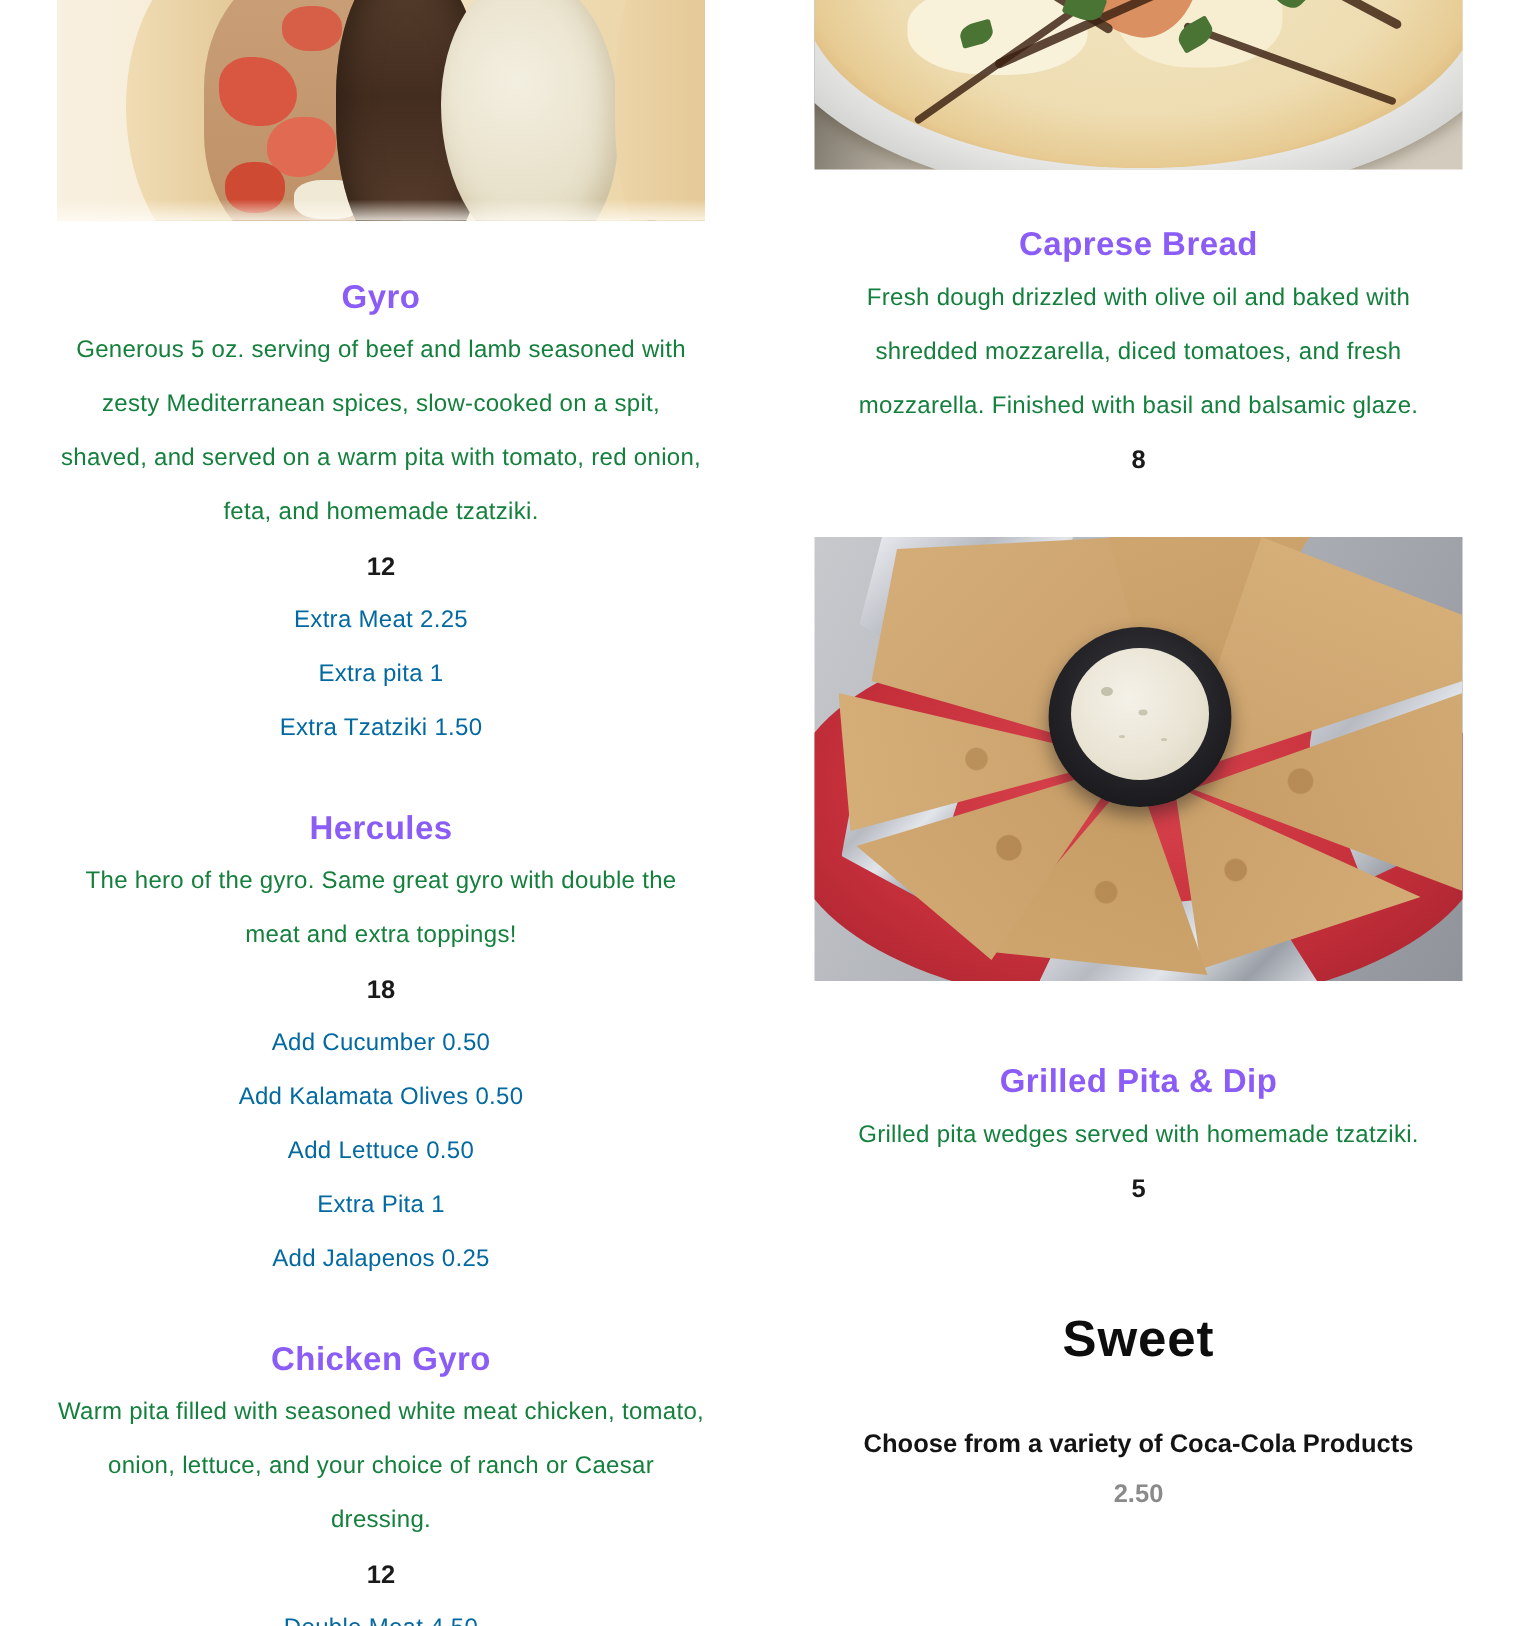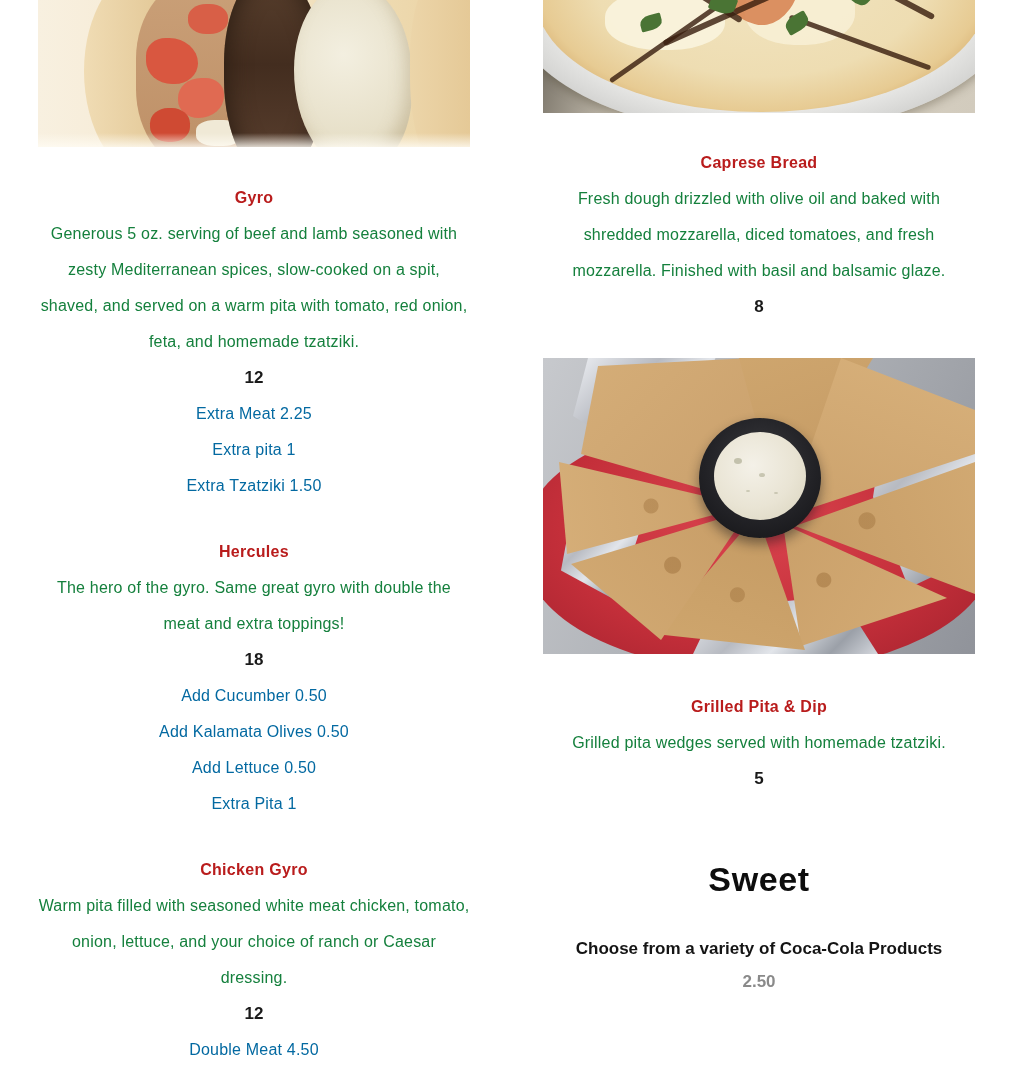--- a/index.html
+++ b/index.html
@@ -8,37 +8,37 @@
     background:#ffffff;
     font-family:"Liberation Sans", sans-serif;
     -webkit-font-smoothing:antialiased;
   }
   .col{position:absolute;top:0;width:432px;text-align:center;}
   .col-left{left:38px;}
   .col-right{left:543px;}
 
   
   .item-name{
-    font-size:16px;font-weight:700;color:#b91c1c;margin:0;
+    font-size:22px;font-weight:700;color:#8b5cf6;margin:0;
     line-height:36px;letter-spacing:.3px;
   }
   .desc{
     font-size:16px;font-weight:300;color:#15803d;margin:0;
     line-height:36px;letter-spacing:.2px;
   }
   .price{
     font-size:17px;font-weight:700;color:#1a1a1a;line-height:36px;
   }
   .extra{
     font-size:16px;font-weight:300;color:#0369a1;line-height:36px;letter-spacing:.2px;
   }
   .menu-item.mt-33{margin-top:33px;}
   .menu-item.mt-30{margin-top:30px;}
   .menu-item.mt-32{margin-top:32px;}
-  .menu-item.mt-35{margin-top:35px;}
+  .menu-item.mt-35{margin-top:49px;}
   .drinks-title{
     font-size:34px;font-weight:800;color:#0d0d0d;margin:49px 0 0;
     line-height:66px;letter-spacing:.6px;
   }
   .drinks-sub{
     font-size:17px;font-weight:700;color:#141414;line-height:36px;margin-top:19px;text-align:center;
   }
   .drinks-price{margin-top:-3px;color:#8a8a8a;}
 
   
@@ -164,20 +164,21 @@
   </section>
 
   <section class="menu-item mt-30">
     <h3 class="item-name">Hercules</h3>
     <p class="desc">The hero of the gyro. Same great gyro with double the meat and extra toppings!</p>
     <div class="price">18</div>
     <div class="extra">Add Cucumber 0.50</div>
     <div class="extra">Add Kalamata Olives 0.50</div>
     <div class="extra">Add Lettuce 0.50</div>
     <div class="extra">Extra Pita 1</div>
+    <div class="extra">Add Jalapenos 0.25</div>
   </section>
 
   <section class="menu-item mt-30">
     <h3 class="item-name">Chicken Gyro</h3>
     <p class="desc">Warm pita filled with seasoned white meat chicken, tomato, onion, lettuce, and your choice of ranch or Caesar dressing.</p>
     <div class="price">12</div>
     <div class="extra">Double Meat 4.50</div>
 
   </section>
 

